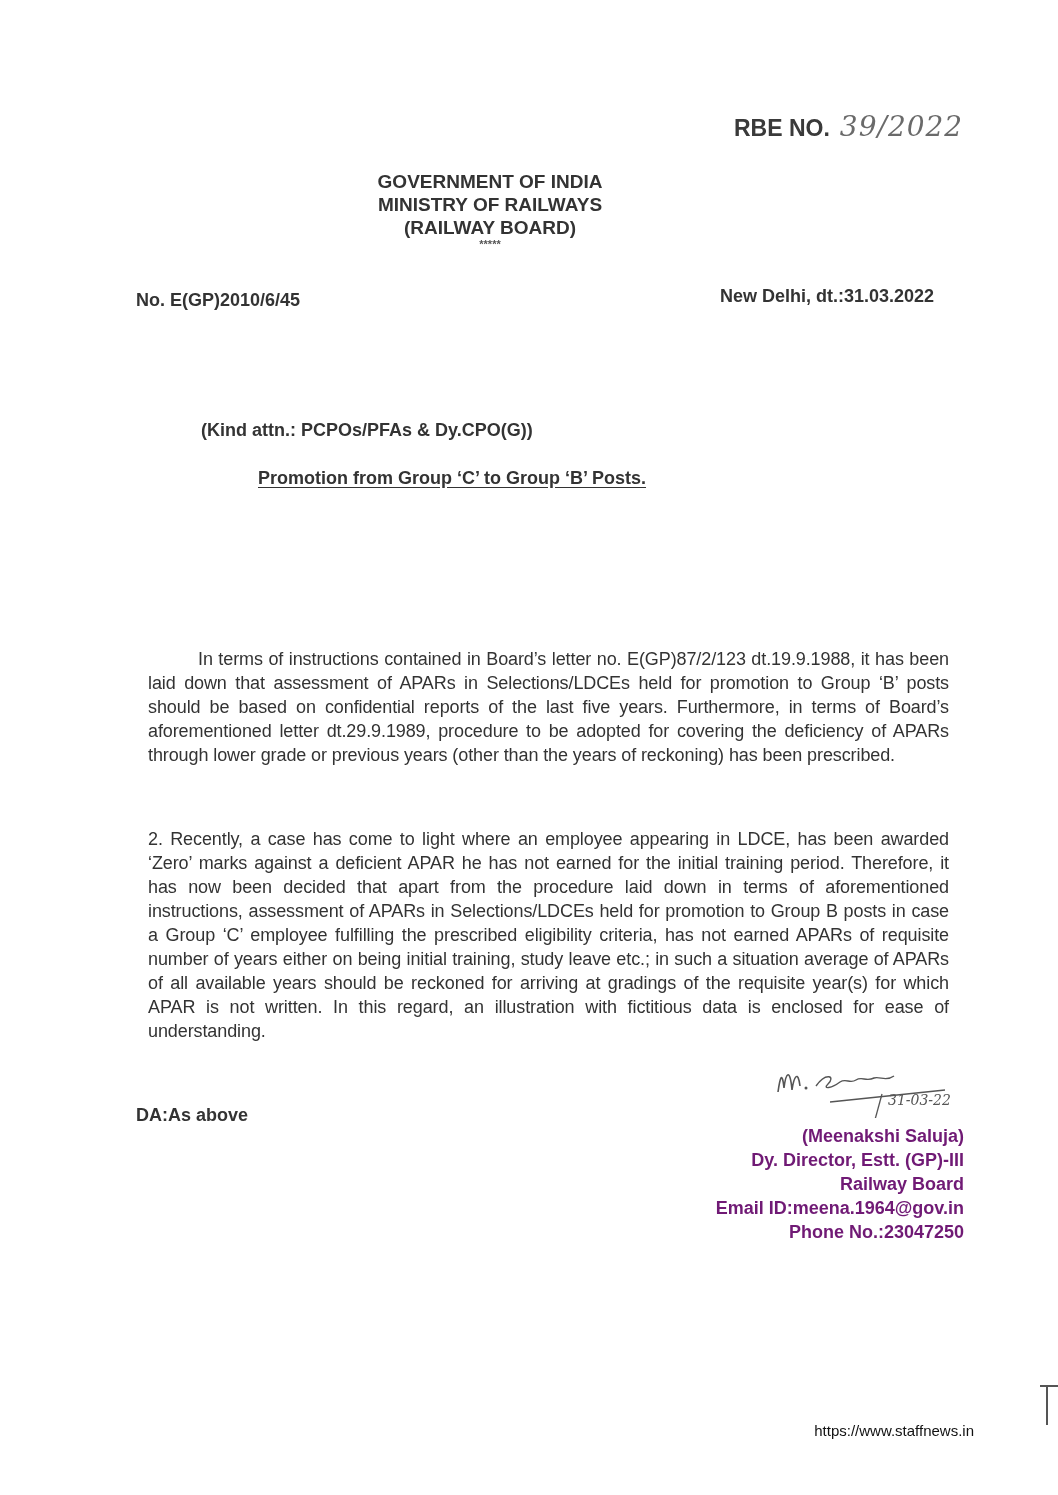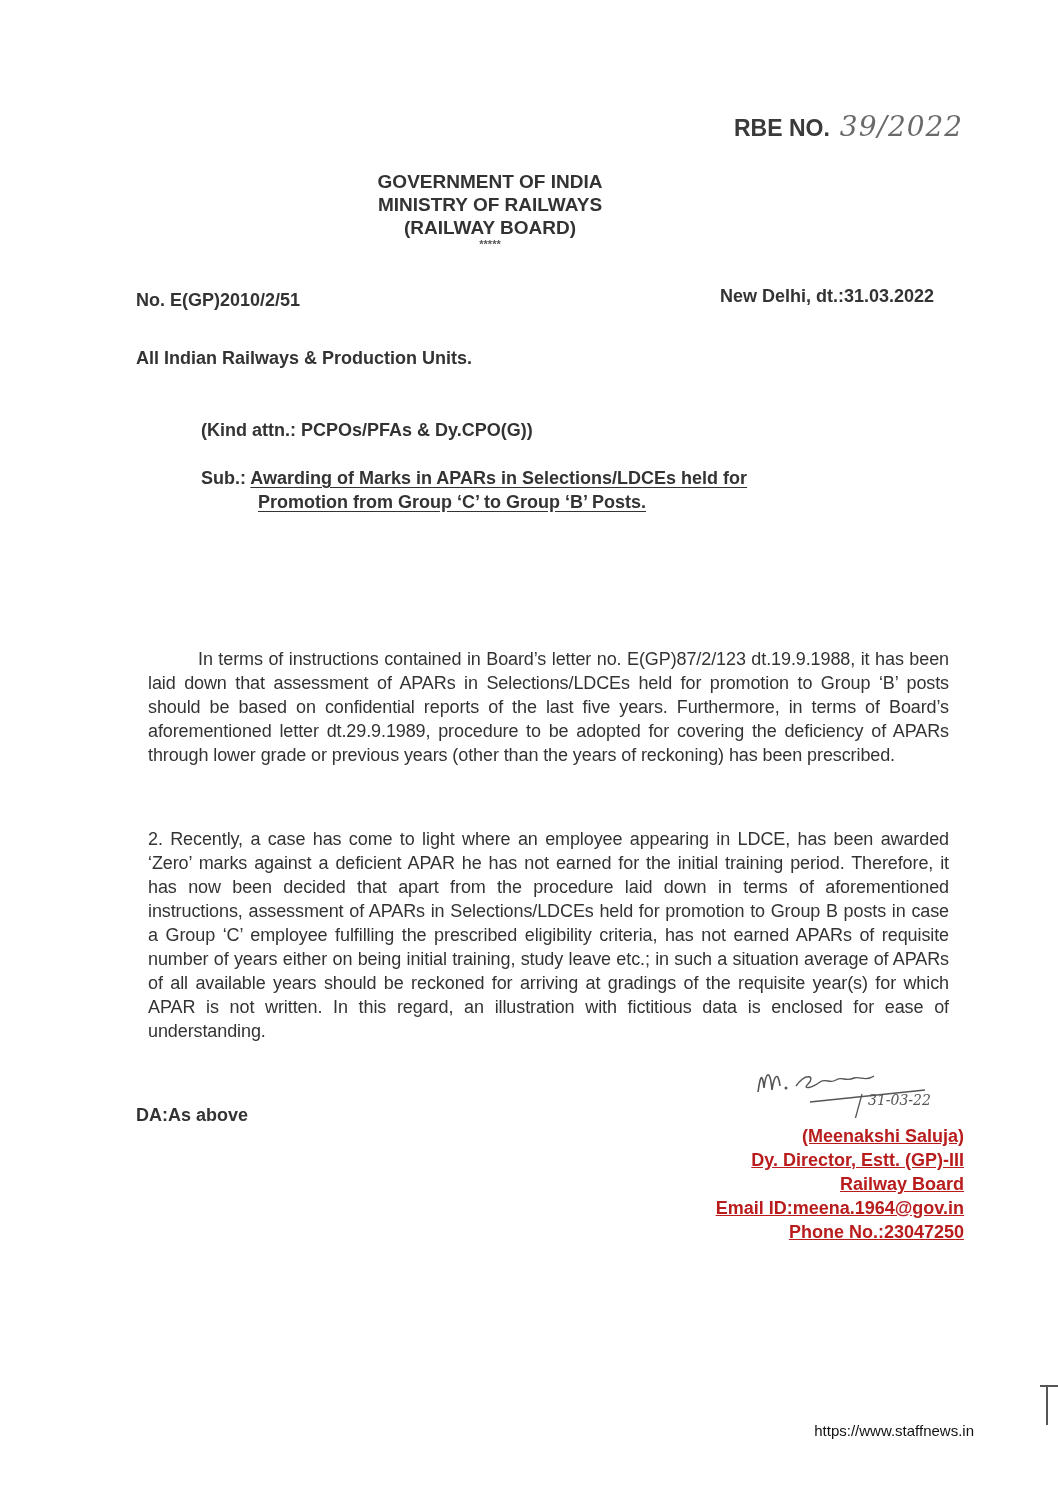--- a/index.html
+++ b/index.html
@@ -10,63 +10,61 @@
   .rbe .hand { font-family: "DejaVu Serif", serif; font-weight: normal; font-size: 28px; color: #6a6a6a; margin-left: 10px; font-style: italic; letter-spacing: 1px; }
   .hdr { left: 0; width: 992px; text-align: center; font-size: 19px; font-weight: bold; color: #333; line-height: 23px; }
   .hdr div { transform: translateX(-6px); }
   .stars { font-size: 11px; line-height: 10px; color: #555; }
   .bold { font-weight: bold; }
   .t18 { font-size: 18px; }
   .u { text-decoration: underline; text-underline-offset: 3px; }
   .para { left: 136px; width: 825px; font-size: 18px; line-height: 24px; text-align: justify; color: #333; letter-spacing: -0.1px; }
   .para p { margin: 12px; }
   .indent { text-indent: 50px; }
-  .sig { right: 94px; text-align: right; font-size: 18px; line-height: 24px; font-weight: bold; color: #b91c1c; text-decoration: underline; }
+  .sig { right: 94px; text-align: right; font-size: 18px; line-height: 24px; font-weight: bold; color: #701a75; }
   .footer { left: 0; width: 974px; text-align: right; top: 1422px; font-size: 15px; color: #111; }
 </style>
 </head>
 <body>
 
 <div class="abs rbe">
   <span>RBE NO.</span><span class="hand">39/2022</span>
 </div>
 
 <div class="abs hdr" style="top:170px;">
   <div>GOVERNMENT OF INDIA</div>
   <div>MINISTRY OF RAILWAYS</div>
   <div>(RAILWAY BOARD)</div>
   <div class="stars">*****</div>
 </div>
 
-<div class="abs bold t18" style="left:136px; top:290px; color:#333;">No. E(GP)2010/2/51</div>
+<div class="abs bold t18" style="left:136px; top:290px; color:#333;">No. E(GP)2010/6/45</div>
 <div class="abs bold t18" style="right:124px; top:286px; color:#333;">New Delhi, dt.:31.03.2022</div>
 
 <div class="abs bold t18" style="left:136px; top:346px; line-height:24px; color:#333;">
-  <div>All Indian Railways &amp; Production Units.</div>
 </div>
 
 <div class="abs bold t18" style="left:201px; top:420px; color:#333;">(Kind attn.:  PCPOs/PFAs &amp; Dy.CPO(G))</div>
 
 <div class="abs bold t18" style="left:201px; top:466px; line-height:24px; color:#333;">
-  <div><span>Sub.:</span> <span class="u">Awarding of Marks in APARs in Selections/LDCEs held for</span></div>
   <div style="padding-left:57px;"><span class="u">Promotion from Group ‘C’ to Group ‘B’ Posts.</span></div>
 </div>
 
 <div class="abs bold t18" style="left:201px; top:540px; line-height:24px; color:#333;">
 </div>
 
 <div class="abs para" style="top:635px;">
   <p class="indent">In terms of instructions contained in Board’s letter no. E(GP)87/2/123 dt.19.9.1988, it has been laid down that assessment of APARs in Selections/LDCEs held for promotion to Group ‘B’ posts should be based on confidential reports of the last five years. Furthermore, in terms of Board’s aforementioned letter dt.29.9.1989, procedure to be adopted for covering the deficiency of APARs through lower grade or previous years (other than the years of reckoning) has been prescribed.</p>
 </div>
 
 <div class="abs para" style="top:815px;">
   <p>2.  Recently, a case has come to light where an employee appearing in LDCE, has been awarded ‘Zero’ marks against a deficient APAR he has not earned for the initial training period. Therefore, it has now been decided that apart from the procedure laid down in terms of aforementioned instructions, assessment of APARs in Selections/LDCEs held for promotion to Group B posts in case a Group ‘C’ employee fulfilling the prescribed eligibility criteria, has not earned APARs of requisite number of years either on being initial training, study leave etc.; in such a situation average of APARs of all available years should be reckoned for arriving at gradings of the requisite year(s) for which APAR is not written. In this regard, an illustration with fictitious data is enclosed for ease of understanding.</p>
 </div>
 
-<div class="abs" style="left:750px; top:1058px; width:220px; height:60px;">
+<div class="abs" style="left:770px; top:1058px; width:220px; height:60px;">
   <svg width="220" height="60" viewBox="0 0 220 60">
     <path d="M8 34 C10 20, 12 12, 14 30 M14 30 C16 14, 20 10, 22 32 M22 32 C24 18, 28 12, 30 28" stroke="#555" stroke-width="1.6" fill="none"></path>
     <circle cx="36" cy="30" r="1.5" fill="#555"></circle>
     <path d="M46 28 C56 14, 66 18, 58 26 C52 32, 62 30, 70 24 C76 20, 80 26, 86 22 C92 18, 96 24, 104 20 C110 18, 116 24, 124 18" stroke="#555" stroke-width="1.4" fill="none"></path>
     <path d="M60 44 L175 32" stroke="#555" stroke-width="1.4" fill="none"></path>
     <path d="M112 36 L100 80" stroke="#555" stroke-width="1.3" fill="none"></path>
   </svg>
   <span class="abs" style="left:118px; top:34px; font-family:'DejaVu Serif', serif; font-style:italic; font-size:14px; color:#555;">31-03-22</span>
 </div>
 

